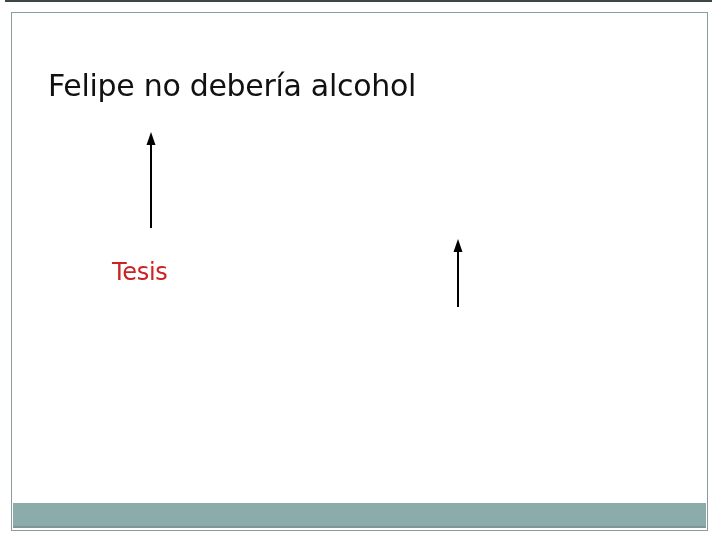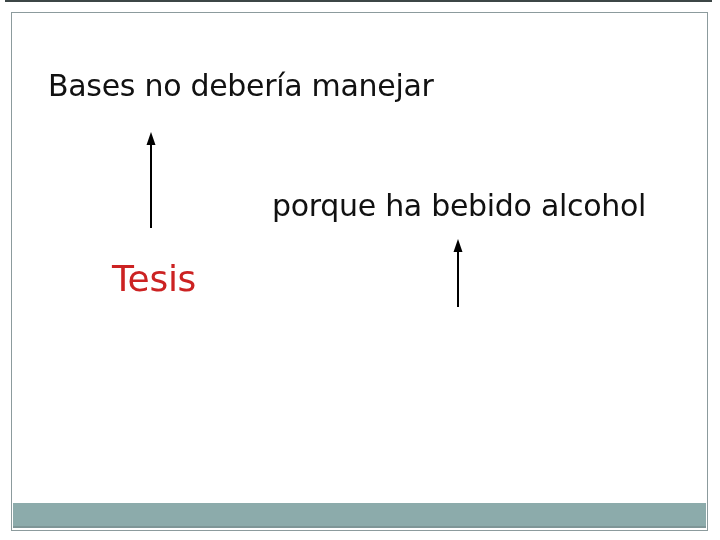--- a/index.html
+++ b/index.html
@@ -49,21 +49,21 @@
     position: absolute;
     left: 260px; top: 176px;
     font-size: 30px;
     letter-spacing: -0.3px;
     color: var(--body-text);
     line-height: 1.1;
     white-space: nowrap;
   }
   .label {
     position: absolute;
-    font-size: 36px;
+    font-size: 24px;
     letter-spacing: -0.3px;
     color: var(--label-red);
     line-height: 1.1;
     white-space: nowrap;
   }
   .label.tesis { left: 100px; top: 246px; }
   .label.bases { left: 413px; top: 308px; }
   .arrow { position: absolute; display: block; }
   .arrow.arrow-tesis { left: 132px; top: 119px; }
   .arrow.arrow-bases { left: 439px; top: 226px; }
@@ -79,28 +79,27 @@
 </style>
 </head>
 <body>
 
 <div class="stage">
 
   <div class="top-line"></div>
 
   <div class="slide">
 
-    <div class="claim">Bases no debería manejar</div>
+    <div class="claim">Felipe no debería alcohol</div>
 
     <svg class="arrow arrow-tesis" width="14" height="98" viewBox="0 0 14 98">
       <line x1="7" y1="96" x2="7" y2="12"></line>
       <polygon points="7,0 11.5,13 2.5,13"></polygon>
     </svg>
 
-    <div class="reason">porque ha bebido alcohol</div>
 
     <div class="label tesis">Tesis</div>
 
     <svg class="arrow arrow-bases" width="14" height="70" viewBox="0 0 14 70">
       <line x1="7" y1="68" x2="7" y2="12"></line>
       <polygon points="7,0 11.5,13 2.5,13"></polygon>
     </svg>
 
 
     <div class="bottom-band"></div>

